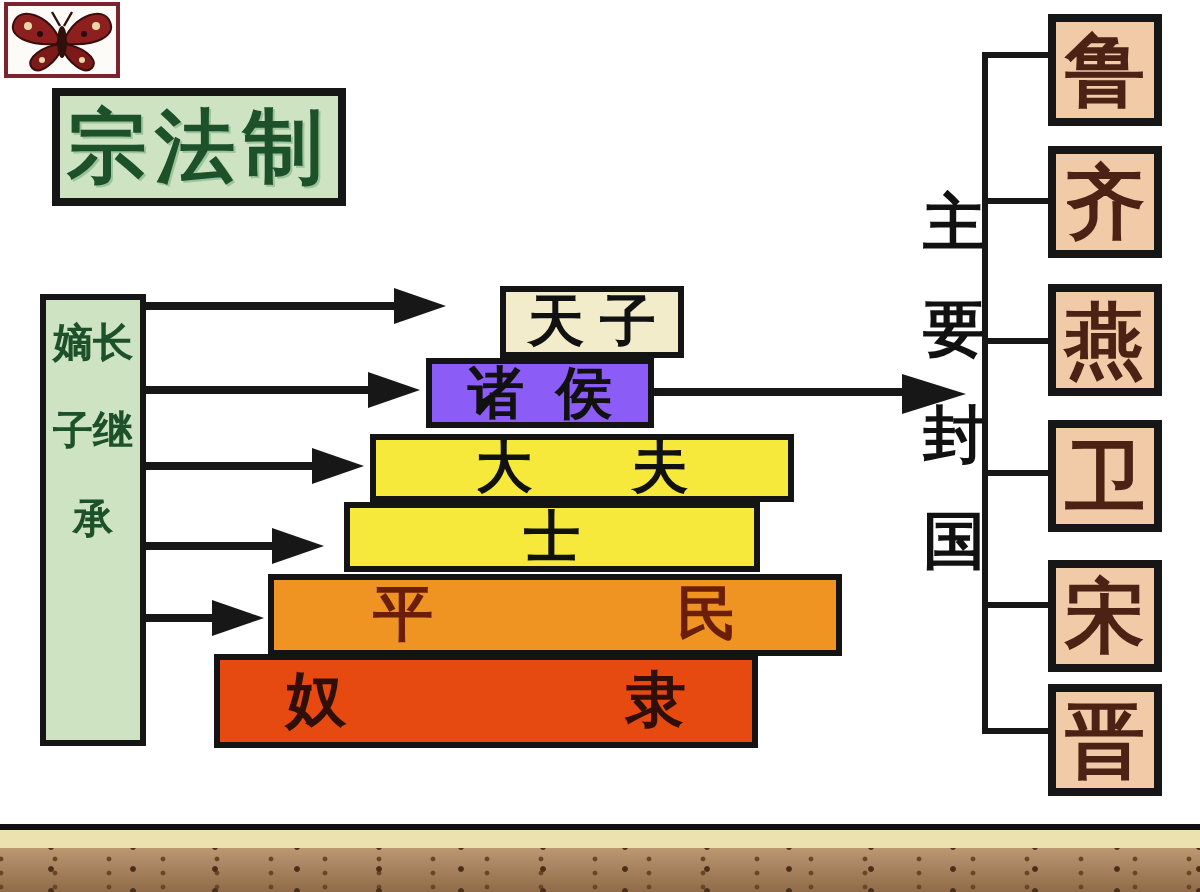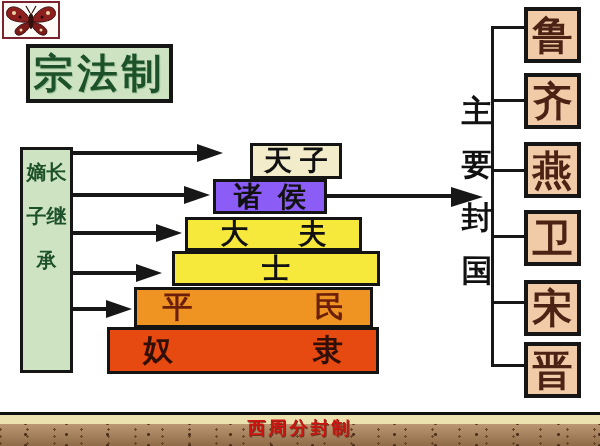--- a/index.html
+++ b/index.html
@@ -37,23 +37,23 @@
     border-top:9px solid transparent;border-bottom:9px solid transparent;
     border-left:26px solid #171717;
   }
   
   .level{
     position:absolute;border:3px solid #141414;display:flex;
     align-items:center;justify-content:center;font-weight:bold;color:#111;
   }
   .lvl1{left:228px;top:143px;width:92px;height:36px;background:#f2ecca;font-size:28px;margin-left:22px;}
   .lvl2{left:213px;top:179px;width:114px;height:35px;background:#8b5cf6;font-size:28px;}
-  .lvl3{left:185px;top:217px;width:177px;height:34px;background:#f6e93b;font-size:28px;}
+  .lvl3{left:185px;top:217px;width:212px;height:34px;background:#f6e93b;font-size:28px;}
   .lvl4{left:172px;top:251px;width:208px;height:35px;background:#f6e93b;font-size:28px;}
-  .lvl5{left:134px;top:287px;width:239px;height:41px;background:#ef9423;font-size:30px;color:#6b1f0a;}
+  .lvl5{left:134px;top:287px;width:287px;height:41px;background:#ef9423;font-size:30px;color:#6b1f0a;}
   .lvl6{left:107px;top:327px;width:272px;height:47px;background:#e74a10;font-size:30px;color:#300f08;}
   .ls1{letter-spacing:8px;margin-right:-8px;}
   .ls2{letter-spacing:16px;margin-right:-16px;}
   .ls3{letter-spacing:50px;margin-right:-50px;}
   .ls4{letter-spacing:0;}
   .ls5{letter-spacing:122px;margin-right:-122px;}
   .ls6{letter-spacing:140px;margin-right:-140px;}
   
   .v-label{
     position:absolute;left:458px;top:96px;width:38px;
@@ -180,15 +180,14 @@
   <div class="state-box" style="top:280px;">
       <span>宋</span>
     </div>
   <div class="state-box" style="top:342px;">
       <span>晋</span>
     </div>
 
   <div class="footer-line"></div>
   <div class="footer-cream"></div>
   <div class="footer-brown"></div>
-  <div class="footer-title">西周分封制</div>
 
 </div>
 
 </body></html>

